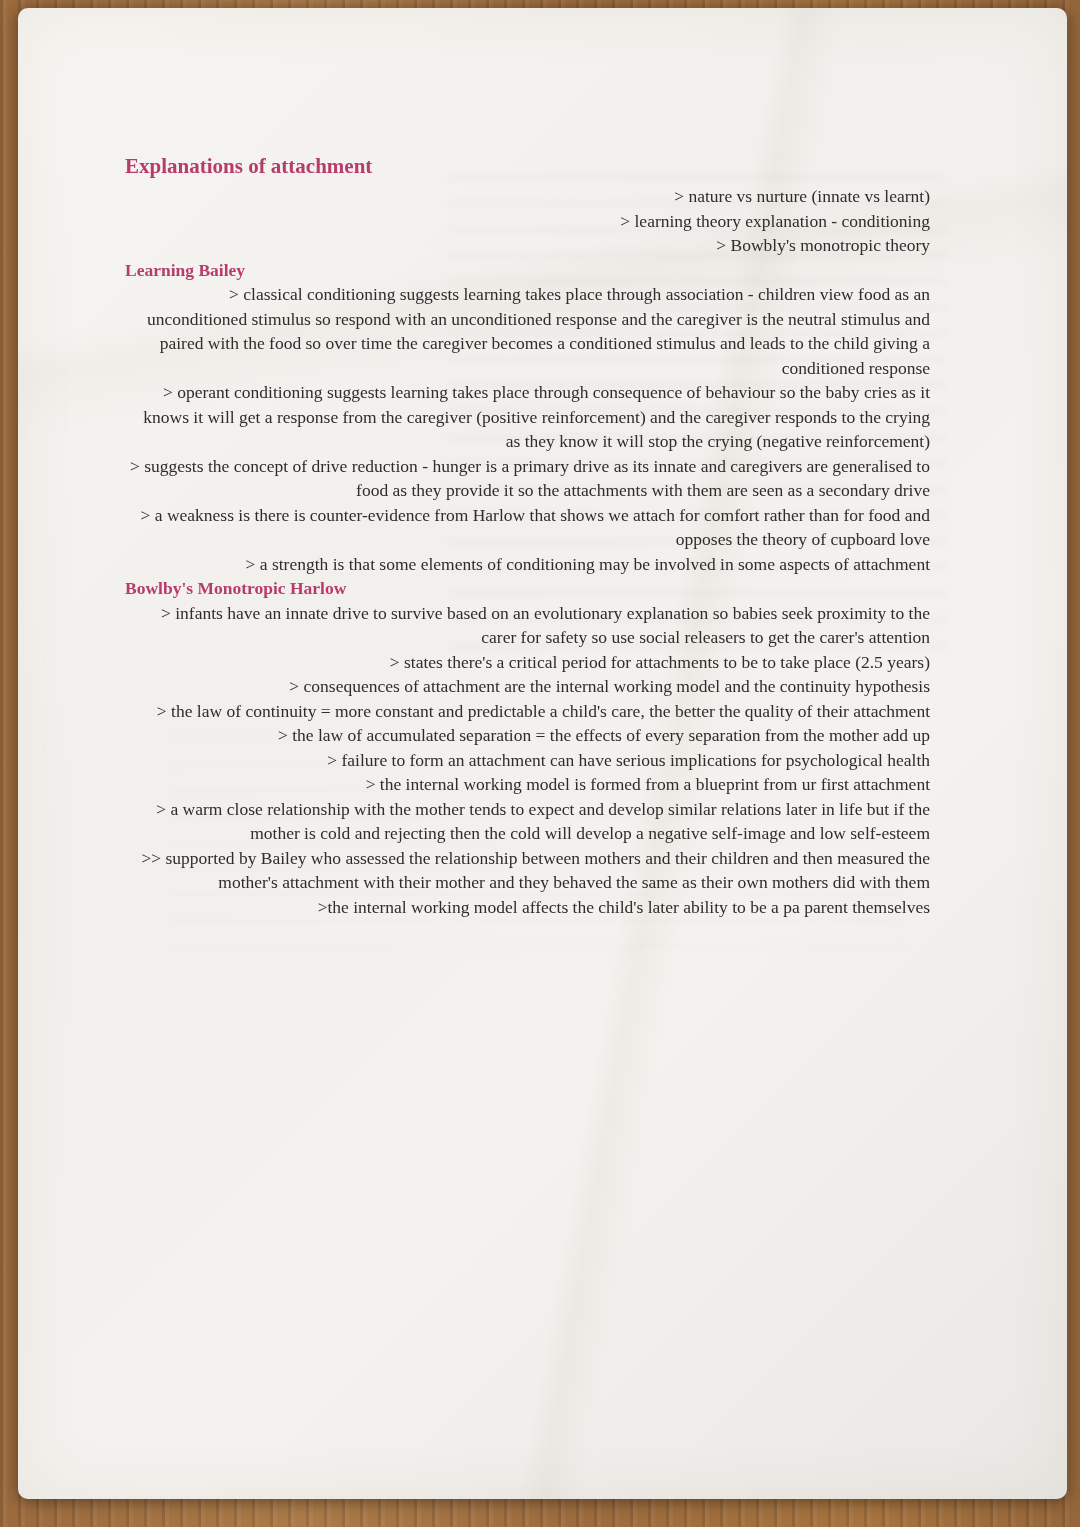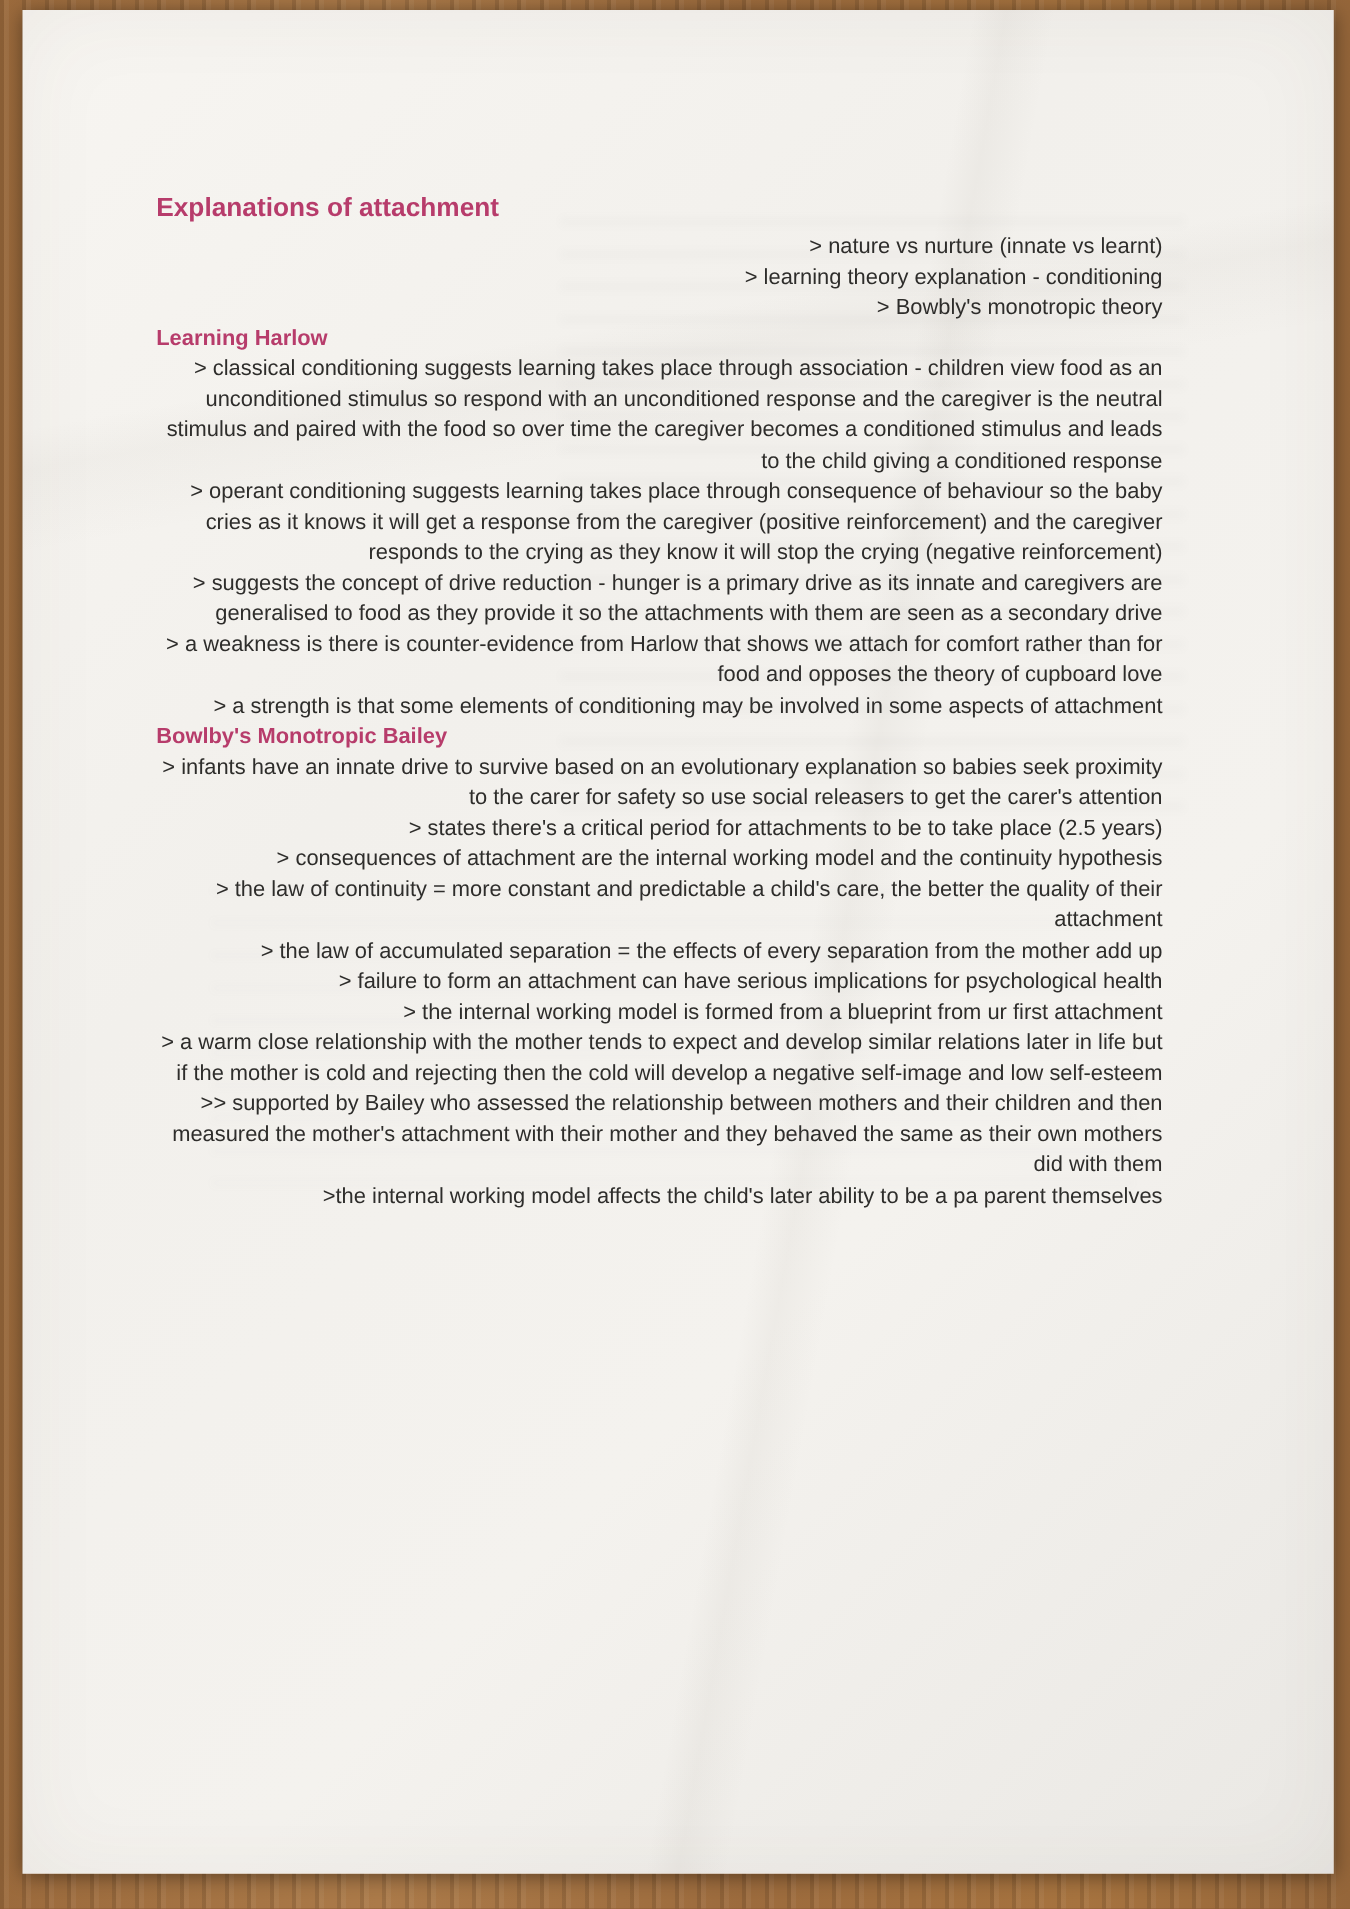--- a/index.html
+++ b/index.html
@@ -23,25 +23,26 @@
         rgba(255,255,255,0.05) 3px 7px,
         rgba(0,0,0,0.0) 7px 18px),
       linear-gradient(90deg, #9b6a3c 0%, #ab7a49 28%, #9c6b3d 55%, #a6733f 80%, #95663a 100%);
   }
   .paper {
     position: absolute;
     left: 18px;
     top: 8px;
     right: 13px;
     bottom: 28px;
-    border-radius: 0;
+    border-radius: 10px;
     background: linear-gradient(135deg, #f7f5f1 0%, #f2f0ec 35%, #f4f2ee 65%, #eae8e4 100%);
     box-shadow:
       0 2px 16px rgba(0,0,0,0.45),
       inset 0 0 70px rgba(90,70,50,0.06);
+    font-family: Liberation Serif, serif;
   }
   .crease {
     position: absolute;
     inset: 0;
     background:
       linear-gradient(100deg, transparent 58%, rgba(120,110,95,0.05) 60%, transparent 63%),
       linear-gradient(170deg, transparent 20%, rgba(120,110,95,0.04) 22%, transparent 26%);
     pointer-events: none;
   }
   .bleed {
@@ -107,28 +108,28 @@
     <div class="bleed"></div>
     <div class="bleed2"></div>
 
     <div class="content">
       <h1 class="title">Explanations of attachment</h1>
 
       <p class="line">&gt; nature vs nurture (innate vs learnt)</p>
       <p class="line">&gt; learning theory explanation - conditioning</p>
       <p class="line">&gt; Bowbly's monotropic theory</p>
 
-      <h2 class="heading">Learning Harlow</h2>
+      <h2 class="heading">Learning Bailey</h2>
       <p class="line">&gt; classical conditioning suggests learning takes place through association - children view food as an unconditioned stimulus so respond with an unconditioned response and the caregiver is the neutral stimulus and paired with the food so over time the caregiver becomes a conditioned stimulus and leads to the child giving a conditioned response</p>
       <p class="line">&gt; operant conditioning suggests learning takes place through consequence of behaviour so the baby cries as it knows it will get a response from the caregiver (positive reinforcement) and the caregiver responds to the crying as they know it will stop the crying (negative reinforcement)</p>
       <p class="line">&gt; suggests the concept of drive reduction - hunger is a primary drive as its innate and caregivers are generalised to food as they provide it so the attachments with them are seen as a secondary drive</p>
       <p class="line">&gt; a weakness is there is counter-evidence from Harlow that shows we attach for comfort rather than for food and opposes the theory of cupboard love</p>
       <p class="line">&gt; a strength is that some elements of conditioning may be involved in some aspects of attachment</p>
 
-      <h2 class="heading">Bowlby's Monotropic Bailey</h2>
+      <h2 class="heading">Bowlby's Monotropic Harlow</h2>
       <p class="line">&gt; infants have an innate drive to survive based on an evolutionary explanation so babies seek proximity to the carer for safety so use social releasers to get the carer's attention</p>
       <p class="line">&gt; states there's a critical period for attachments to be to take place (2.5 years)</p>
       <p class="line">&gt; consequences of attachment are the internal working model and the continuity hypothesis</p>
       <p class="line">&gt; the law of continuity = more constant and predictable a child's care, the better the quality of their attachment</p>
       <p class="line">&gt; the law of accumulated separation = the effects of every separation from the mother add up</p>
       <p class="line">&gt; failure to form an attachment can have serious implications for psychological health</p>
       <p class="line">&gt; the internal working model is formed from a blueprint from ur first attachment</p>
       <p class="line">&gt; a warm close relationship with the mother tends to expect and develop similar relations later in life but if the mother is cold and rejecting then the cold will develop a negative self-image and low self-esteem</p>
       <p class="line">&gt;&gt; supported by Bailey who assessed the relationship between mothers and their children and then measured the mother's attachment with their mother and they behaved the same as their own mothers did with them</p>
       <p class="line">&gt;the internal working model affects the child's later ability to be a pa parent themselves</p>

